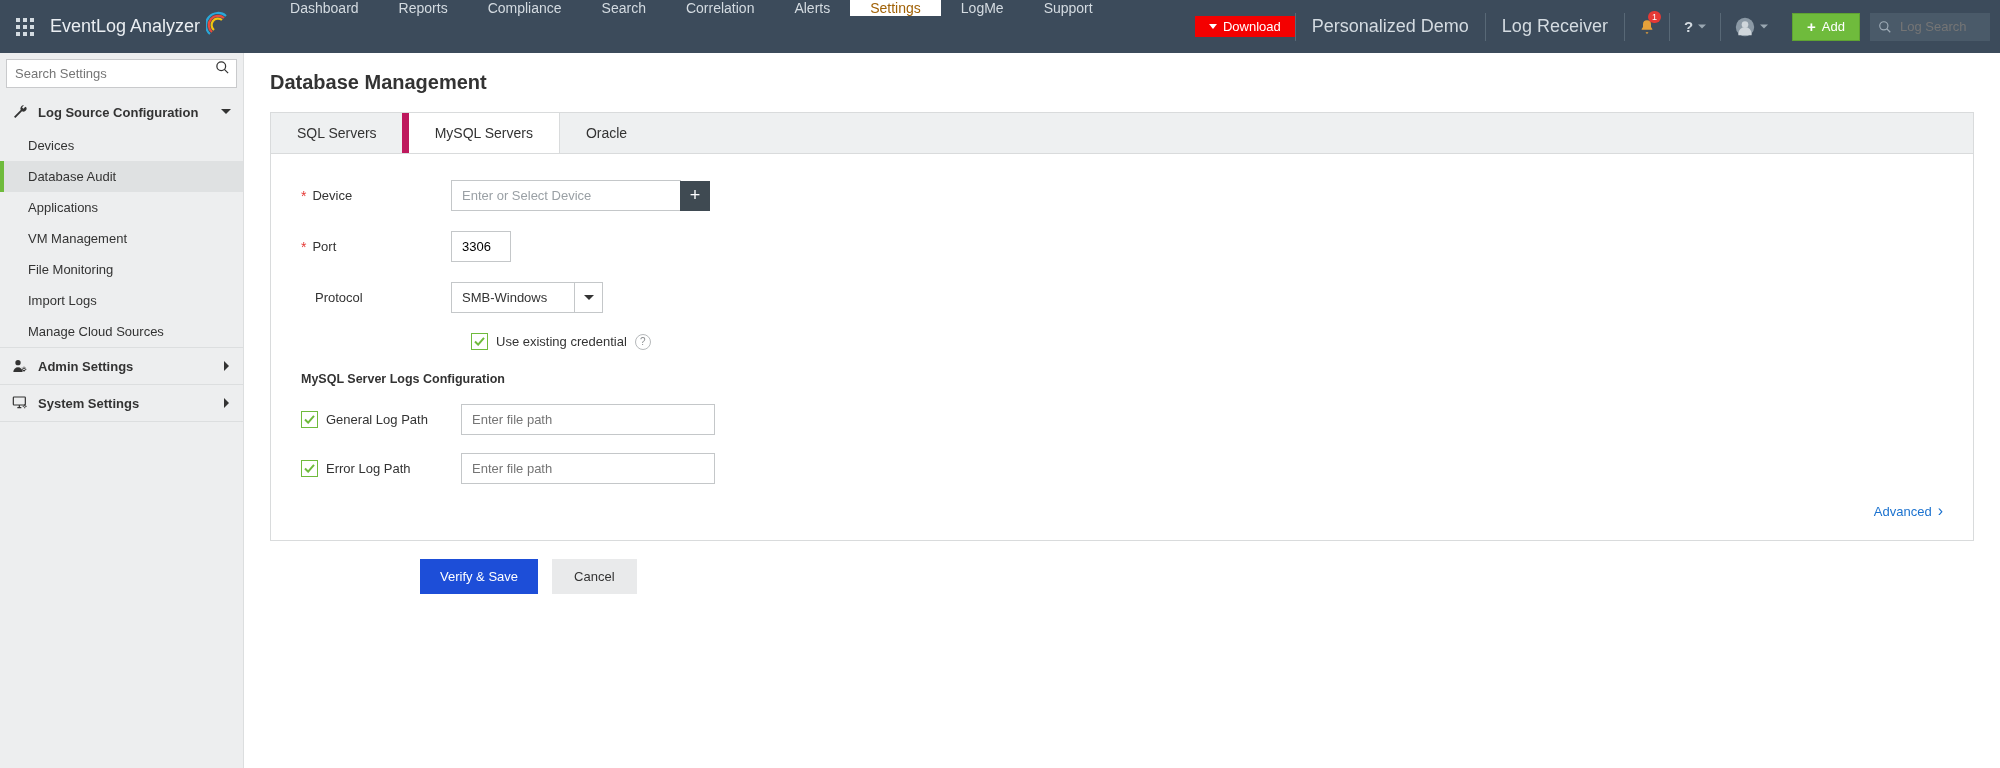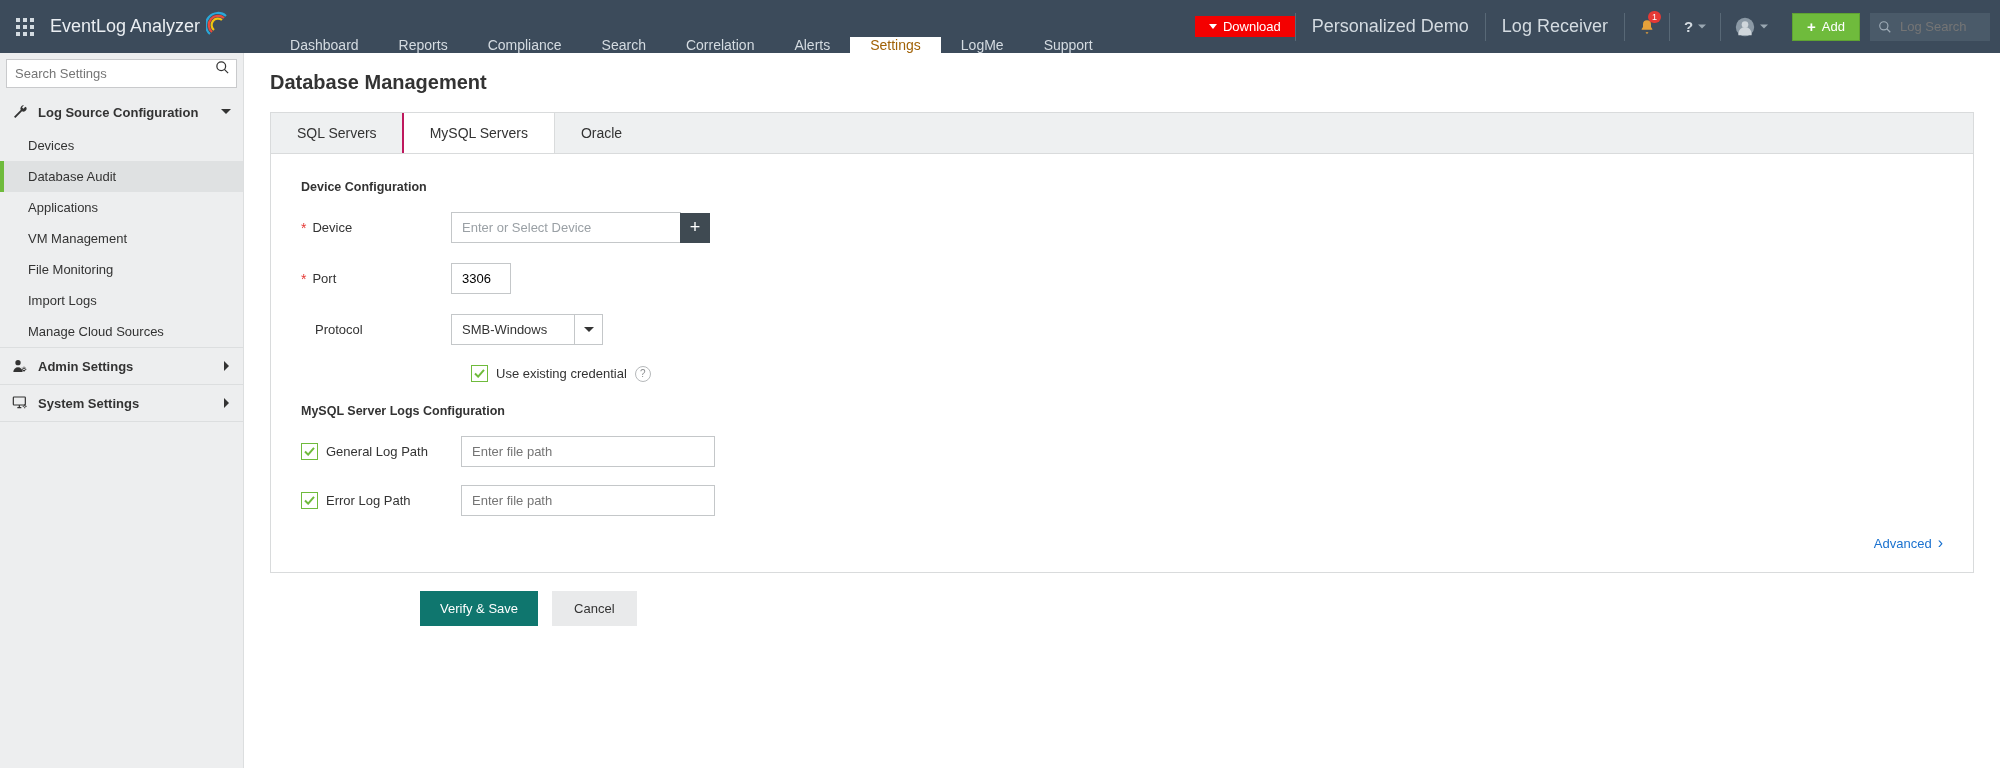--- a/index.html
+++ b/index.html
@@ -4,21 +4,21 @@
 <style>
   * { box-sizing: border-box; margin: 0; padding: 0; }
   body { font-family: -apple-system, BlinkMacSystemFont, "Segoe UI", Arial, sans-serif; font-size: 13px; color: #333; background: #fff; width: 2000px; }
   
   
   .header { background: #3c4b5b; height: 53px; display: flex; align-items: center; color: #d4dbe1; }
   .app-menu-icon { width: 50px; display: flex; justify-content: center; align-items: center; cursor: pointer; }
   .app-menu-icon svg { fill: #d4dbe1; }
   .logo { display: flex; align-items: center; font-size: 18px; font-weight: 400; color: #eaeef2; margin-right: 40px; }
   .logo-mark { margin-left: 6px; }
-  .top-nav { display: flex; align-items: flex-end; height: 53px; }
+  .top-nav { display: flex; align-items: flex-start; height: 53px; }
   .top-nav-item { padding: 0 20px; display: flex; align-items: center; cursor: pointer; color: #d4dbe1; font-size: 14px; }
   .top-nav-item.active { background: #fff; color: #a16207; }
   .spacer { flex: 1; }
   .top-right { display: flex; align-items: center; height: 53px; }
   .download-btn { background: #f40000; color: #fff; padding: 3px 14px; font-size: 13px; border: none; cursor: pointer; display: flex; align-items: center; }
   .download-btn::before { content: ""; width: 0; height: 0; border-top: 5px solid #fff; border-left: 4px solid transparent; border-right: 4px solid transparent; margin-right: 6px; }
   .top-link { padding: 0 16px; color: #d4dbe1; font-size: 18px; cursor: pointer; border-left: 1px solid #586876; height: 28px; display: flex; align-items: center; }
   .notif { position: relative; padding: 0 14px; cursor: pointer; border-left: 1px solid #586876; height: 28px; display: flex; align-items: center;}
   .notif svg { fill: #e6a13a; }
   .badge { position: absolute; top: -2px; right: 8px; background: #e53935; color: #fff; font-size: 9px; border-radius: 7px; padding: 0 4px; line-height: 12px; }
@@ -40,21 +40,21 @@
   .side-header svg.lead { margin-right: 10px; fill: #333; }
   .side-header .chev { margin-left: auto; }
   .side-item { padding: 8px 12px 8px 28px; font-size: 13px; cursor: pointer; }
   .side-item.active { background: #dfe1e2; border-left: 4px solid #6fbb3c; padding-left: 24px; }
 
   
   .content { flex: 1; padding: 18px 26px; }
   .page-title { font-size: 20px; font-weight: 600; margin-bottom: 18px; }
   .tabs { display: flex; border: 1px solid #d9dbdc; background: #eef0f1; }
   .tab { padding: 12px 26px; font-size: 14px; cursor: pointer; }
-  .tab.active { background: #fff; border-right: 1px solid #d9dbdc; border-left: 2px solid #be185d; margin-left: -1px; }
+  .tab.active { background: #fff; border-right: 1px solid #d9dbdc; border-left: 7px solid #be185d; margin-left: -1px; }
   .tab:first-child { border-left: none; }
   .form-area { border: 1px solid #d9dbdc; border-top: none; padding: 26px 30px 20px; }
   .section-title { font-size: 12.5px; font-weight: 700; margin-bottom: 18px; }
   .form-row { display: flex; align-items: center; margin-bottom: 20px; }
   .form-label-col { width: 150px; font-size: 13px; display: flex; align-items: center; }
   .req { color: #e53935; margin-right: 6px; font-size: 14px; }
   .text-input { border: 1px solid #c4c7c9; padding: 7px 10px; font-size: 13px; width: 230px; }
   .text-input::placeholder { color: #9aa0a5; }
   .input-narrow { width: 60px; text-align: left; }
   .plus-btn { background: #3f4a52; color: #fff; border: none; width: 30px; height: 30px; font-size: 18px; cursor: pointer; margin-left: -1px; }
@@ -65,21 +65,21 @@
   .chk { width: 17px; height: 17px; border: 1.5px solid #6fbb3c; display: inline-flex; align-items: center; justify-content: center; margin-right: 8px; cursor: pointer; background: #fff; }
   .chk svg { stroke: #6fbb3c; }
   .helpq { width: 16px; height: 16px; border: 1px solid #b6b9bb; border-radius: 50%; font-size: 10px; color: #8a8d8f; display: inline-flex; align-items: center; justify-content: center; margin-left: 8px; cursor: pointer; }
   .log-row { display: flex; align-items: center; margin-bottom: 18px; }
   .log-label { display: flex; align-items: center; width: 160px; font-size: 13px; }
   .log-input { border: 1px solid #c4c7c9; padding: 7px 10px; font-size: 13px; width: 254px; }
   .advanced { text-align: right; margin-top: 16px; }
   .advanced a { color: #1b72cf; font-size: 13px; text-decoration: none; cursor: pointer; display: inline-flex; align-items: center; }
   .advanced a::after { content: "›"; margin-left: 6px; font-size: 16px; }
   .btn-row { margin-left: 150px; margin-top: 18px; display: flex; gap: 14px; }
-  .btn-primary { background: #0f766e; color: #fff; border: none; padding: 2px 20px; font-size: 13px; cursor: pointer; }
+  .btn-primary { background: #1d4ed8; color: #fff; border: none; padding: 2px 20px; font-size: 13px; cursor: pointer; }
   .btn-secondary { background: #e9eaeb; color: #333; border: none; padding: 10px 22px; font-size: 13px; cursor: pointer; }
 </style>
 </head>
 <body>
 
 <div class="header">
   <div class="app-menu-icon">
     <svg width="18" height="18" viewBox="0 0 18 18">
         <rect width="4" height="4"></rect>
         <rect x="7" width="4" height="4"></rect>
@@ -218,21 +218,20 @@
   <div class="content">
     <h1 class="page-title">Database Management</h1>
 
     <div class="tabs">
       <div class="tab">SQL Servers</div>
       <div class="tab active">MySQL Servers</div>
       <div class="tab">Oracle</div>
     </div>
 
     <div class="form-area">
-      <div class="section-title">Device Configuration</div>
 
       <div class="form-row">
         <div class="form-label-col">
             <span class="req">*</span>
             <span>Device</span>
           </div>
         <input class="text-input" placeholder="Enter or Select Device" style="">
         <button class="plus-btn">+</button>
       </div>
 

